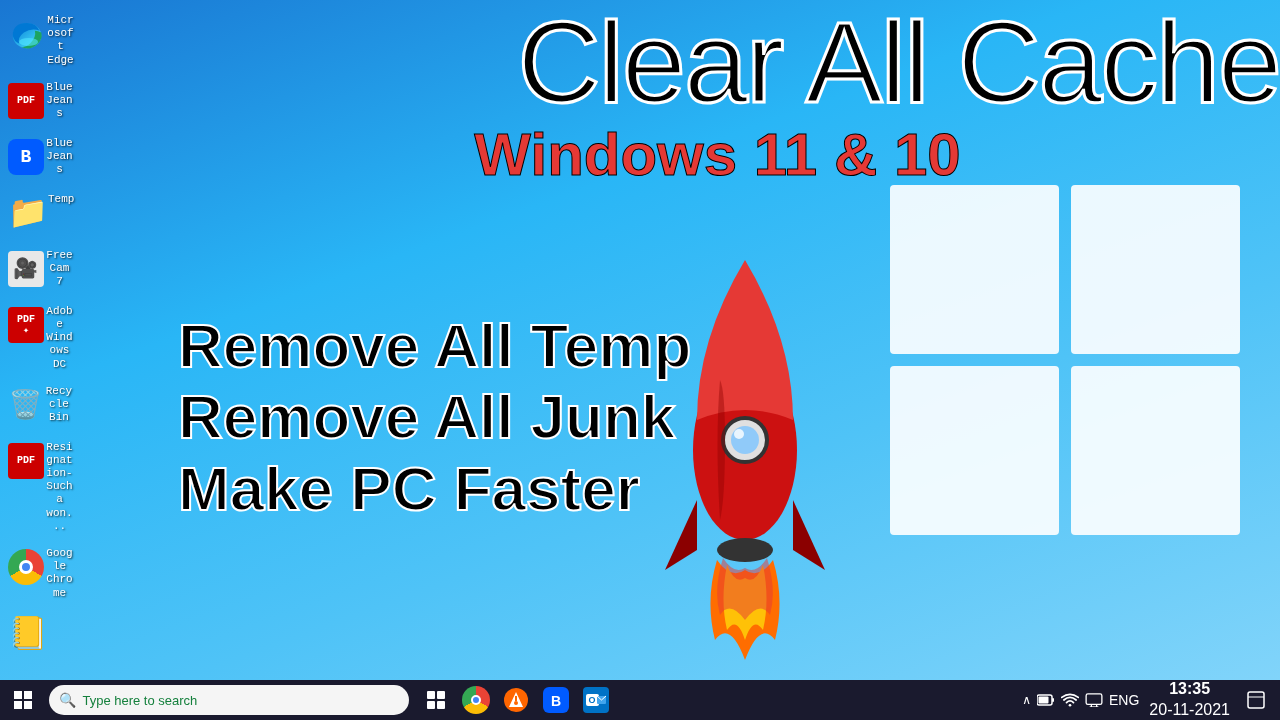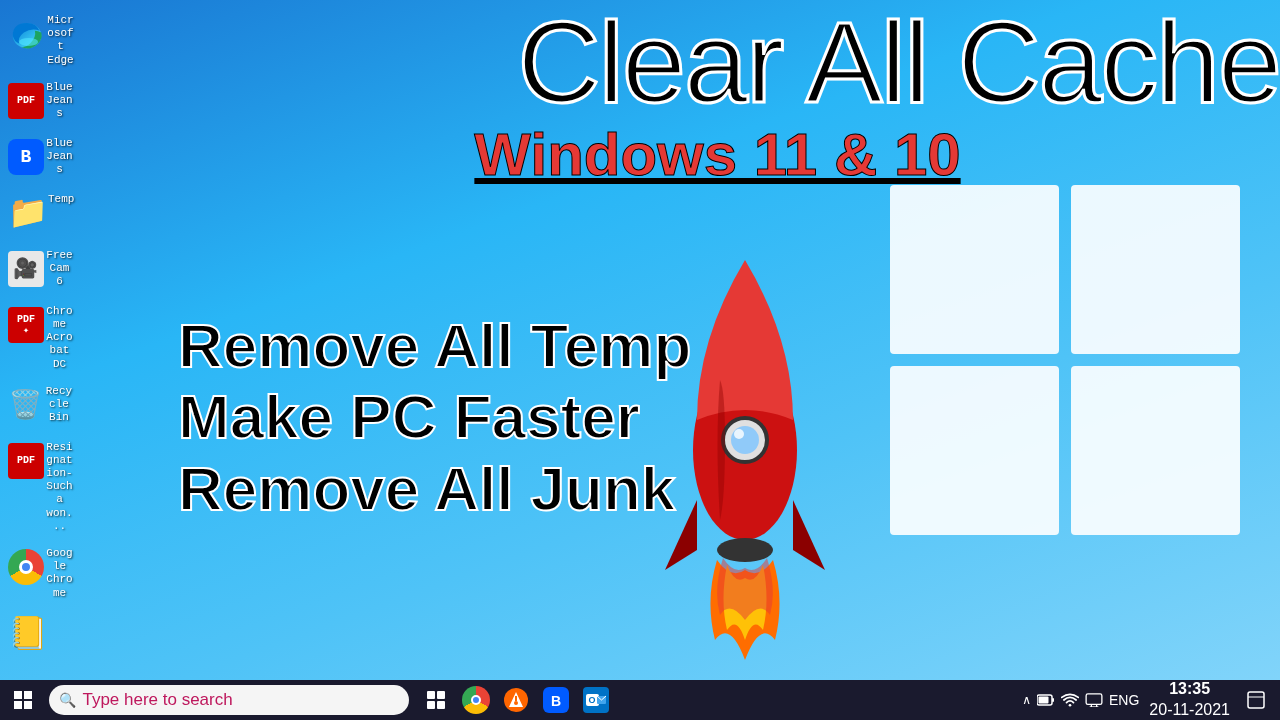--- a/index.html
+++ b/index.html
@@ -100,21 +100,20 @@
       -webkit-text-stroke: 3px #fff;
       letter-spacing: -2px;
     }
 
     .subtitle-text {
       font-size: 60px;
       font-weight: 800;
       color: #e53935;
       text-align: center;
       margin-top: 0px;
-      text-decoration: underline;
       -webkit-text-stroke: 1px #000;
     }
 
     .bullet-points {
       position: absolute;
       left: 0;
       top: 310px;
     }
 
     .bullet-text {
@@ -196,22 +195,22 @@
       gap: 6px;
       cursor: text;
     }
 
     .search-icon-tb {
       color: #666;
       font-size: 14px;
     }
 
     .search-placeholder {
-      font-size: 17px;
-      color: #be185d;
+      font-size: 13px;
+      color: #15803d;
     }
 
     .taskbar-icons {
       display: flex;
       align-items: center;
       gap: 2px;
       margin-left: 8px;
     }
 
     .taskbar-icon {
@@ -341,28 +340,28 @@
       <div class="icon-img">
         <span class="folder-icon" style="color:#f9a825;">📁</span>
       </div>
       <span class="icon-label">Temp</span>
     </div>
 
     <div class="desktop-icon">
       <div class="icon-img">
         <div class="freecam-icon">🎥</div>
       </div>
-      <span class="icon-label">Free Cam 6</span>
+      <span class="icon-label">Free Cam 7</span>
     </div>
 
     <div class="desktop-icon">
       <div class="icon-img">
         <div class="adobe-icon-bg">PDF<br>✦</div>
       </div>
-      <span class="icon-label">Chrome Acrobat DC</span>
+      <span class="icon-label">Adobe Windows DC</span>
     </div>
 
     <div class="desktop-icon">
       <div class="icon-img">
         <span class="recycle-icon">🗑️</span>
       </div>
       <span class="icon-label">Recycle Bin</span>
     </div>
 
     <div class="desktop-icon">
@@ -391,22 +390,22 @@
   </div>
 
   <div class="main-content">
 
     <div class="title-text">Clear All Cache</div>
 
     <div class="subtitle-text">Windows 11 &amp; 10</div>
 
     <div class="bullet-points">
       <div class="bullet-text">Remove All Temp</div>
+      <div class="bullet-text">Remove All Junk</div>
       <div class="bullet-text">Make PC Faster</div>
-      <div class="bullet-text">Remove All Junk</div>
     </div>
 
     <div class="rocket-area">
       <svg width="220" height="420" viewBox="0 0 220 420" xmlns="http://www.w3.org/2000/svg">
 
         <ellipse cx="110" cy="210" rx="52" ry="90" fill="#cc1111"></ellipse>
 
         <path d="M110 20 Q158 100 158 180 Q110 160 62 180 Q62 100 110 20Z" fill="#e53935"></path>
 
         <circle cx="110" cy="200" r="22" fill="#e0e0e0" stroke="#333" stroke-width="4"></circle>

